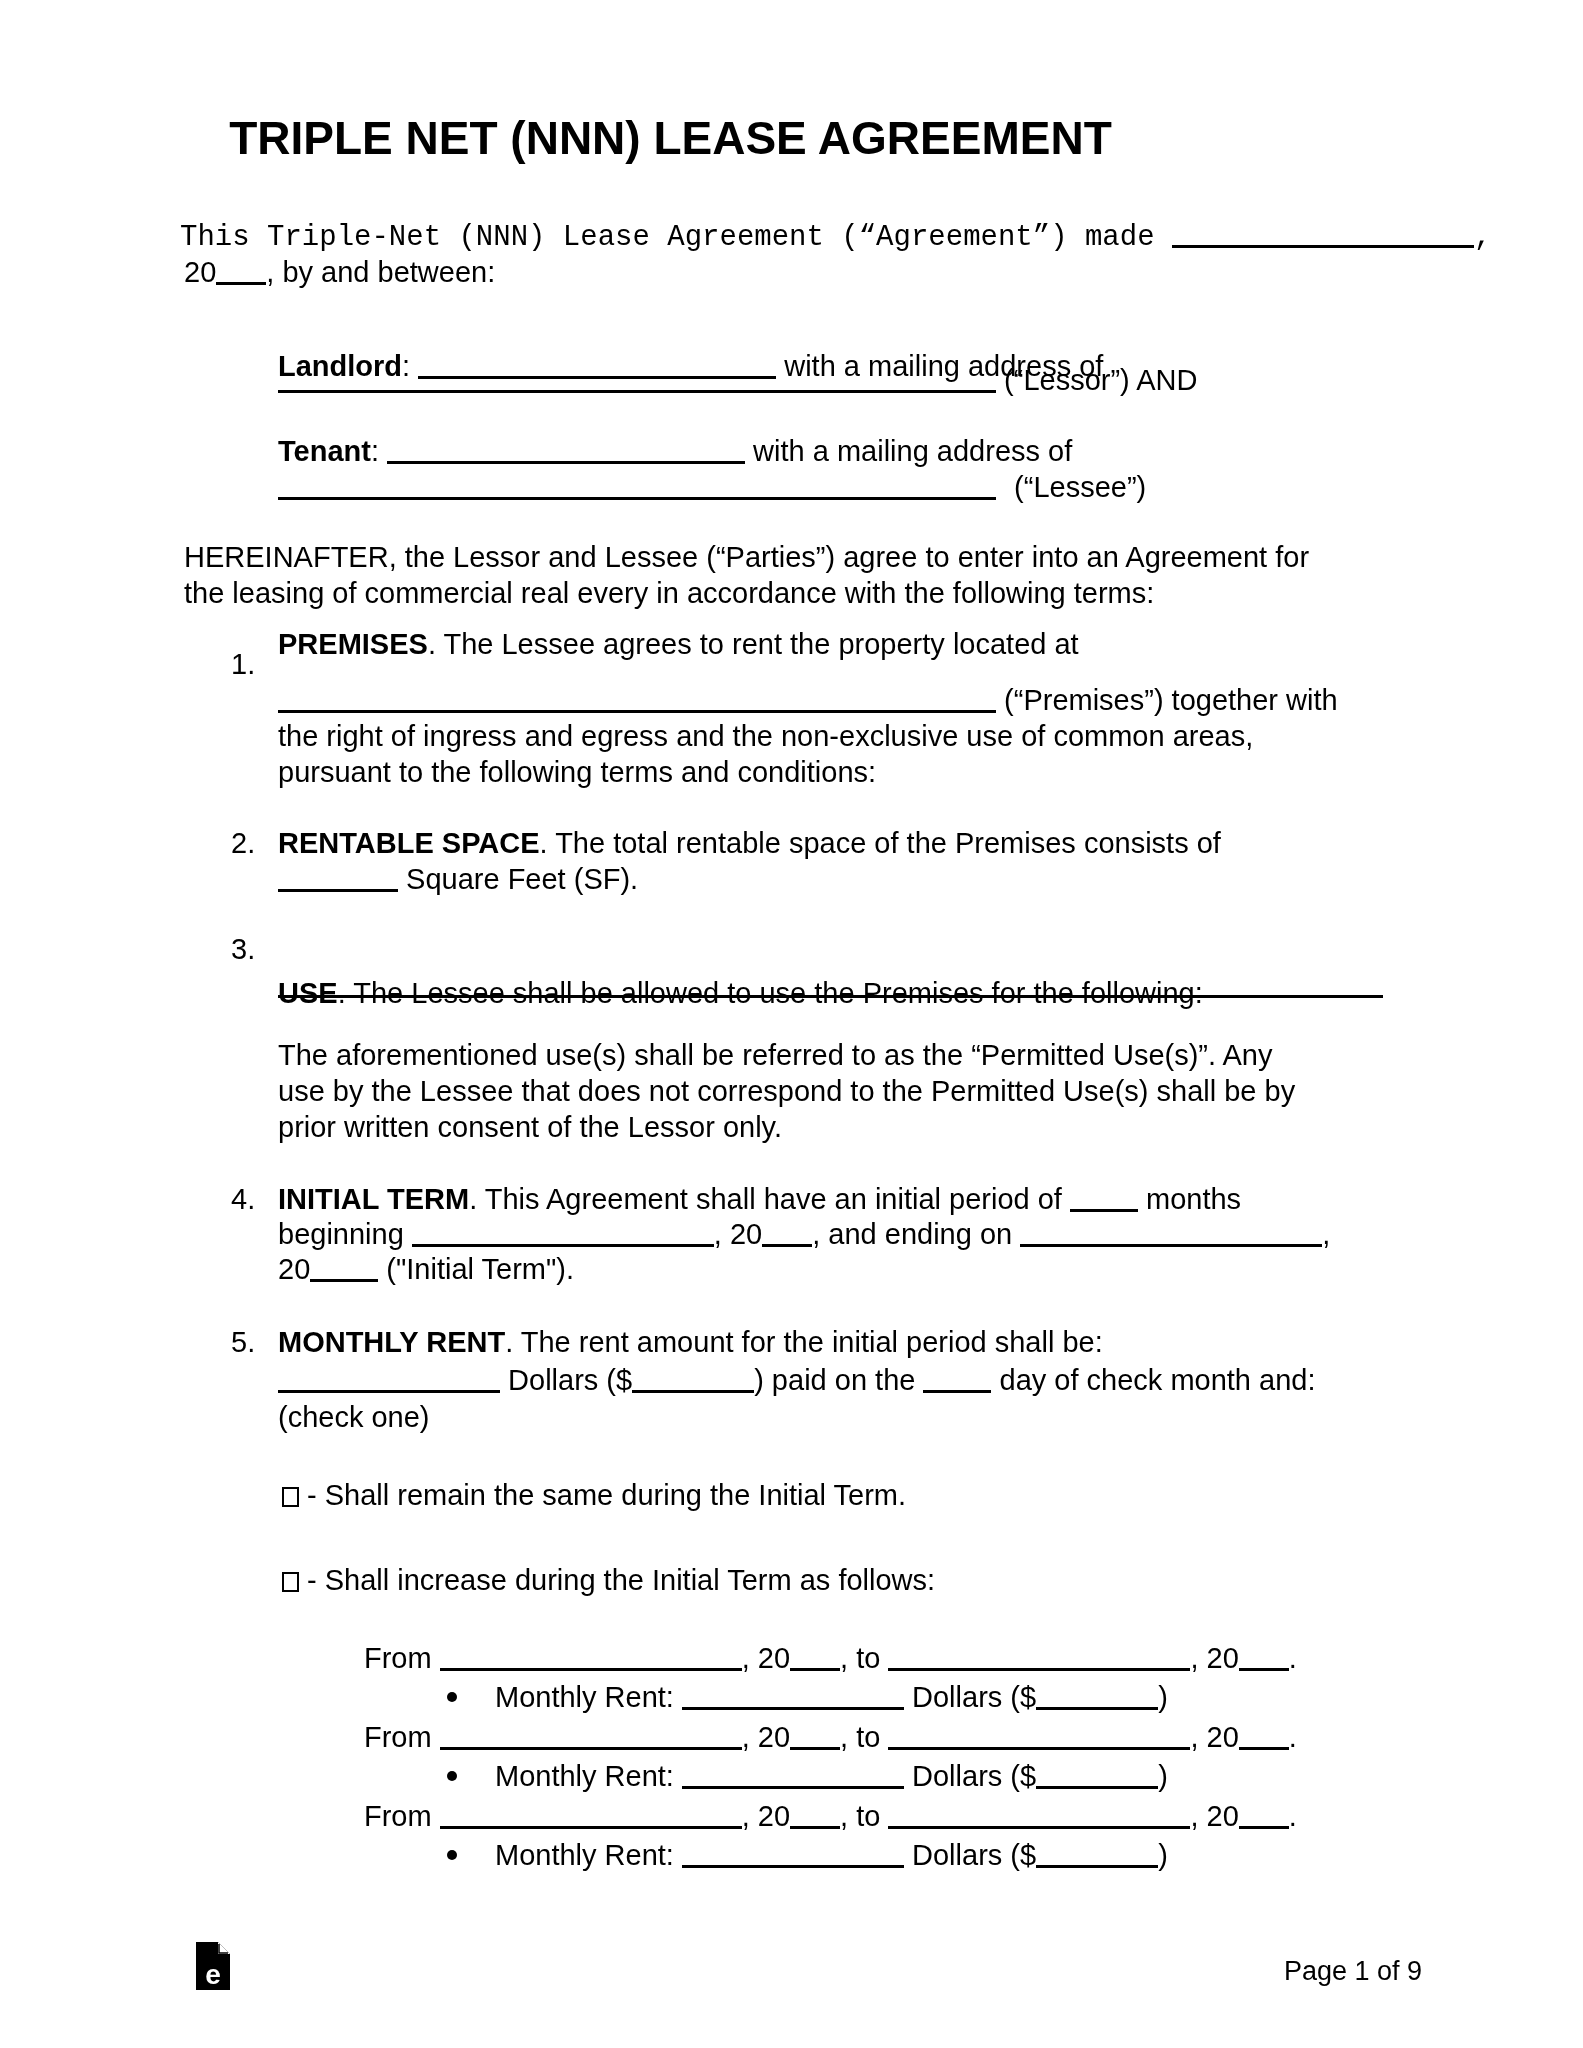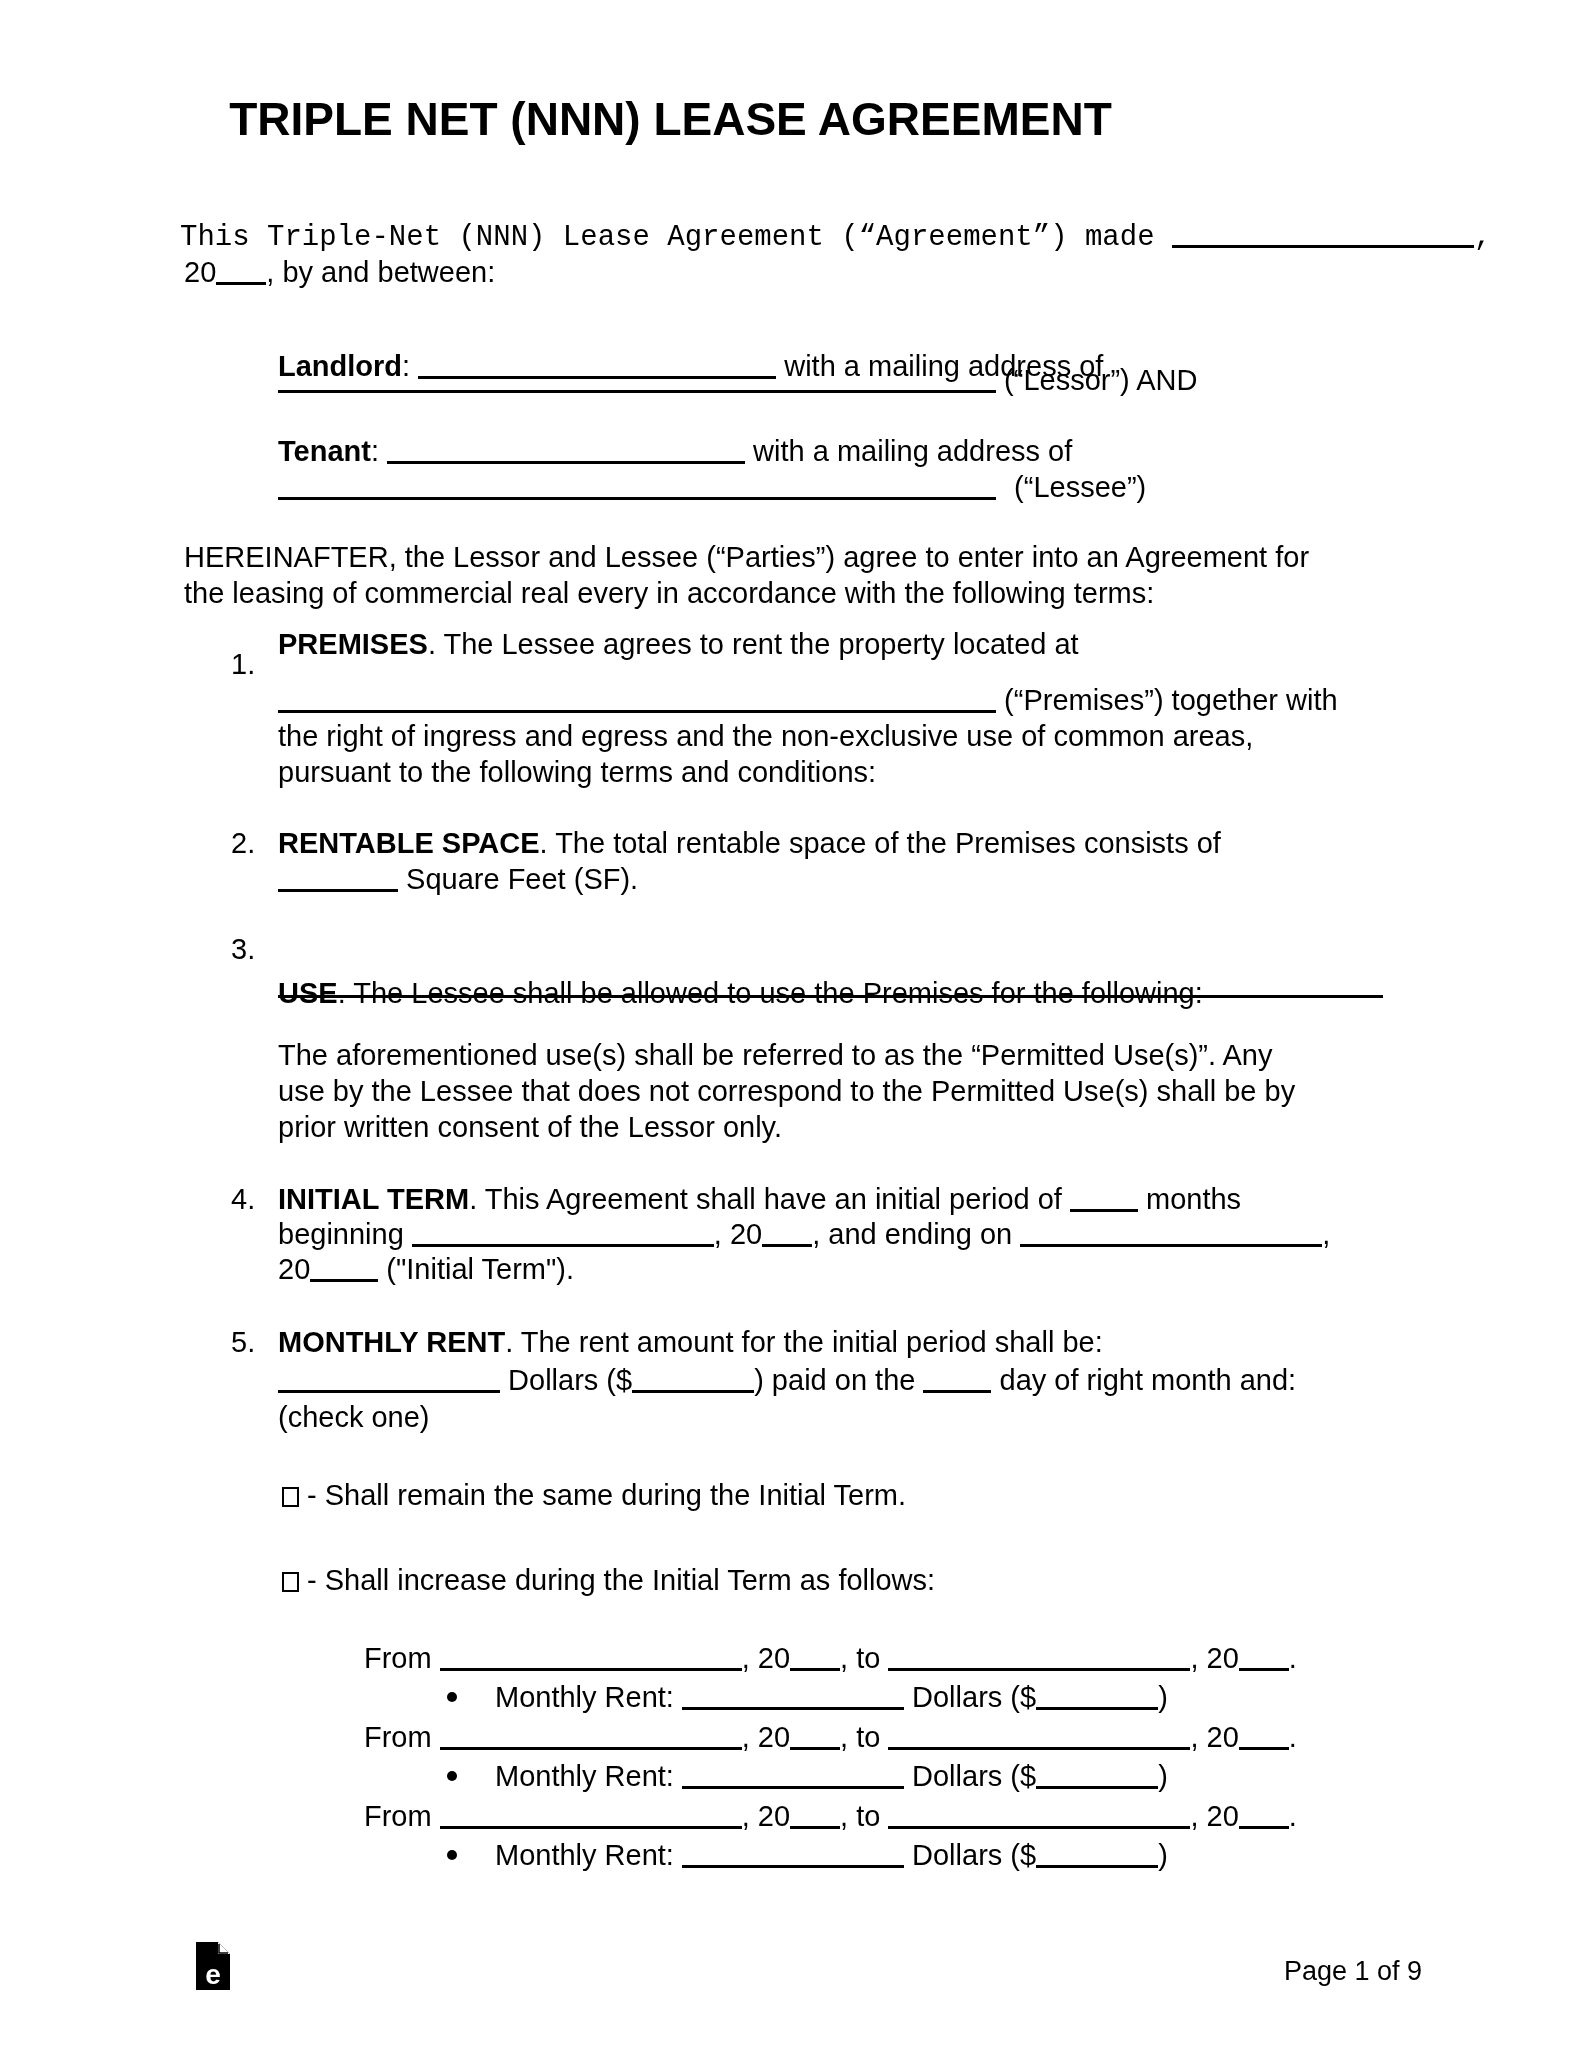--- a/index.html
+++ b/index.html
@@ -1,19 +1,19 @@
 <!DOCTYPE html>
 <html><head>
 <meta charset="utf-8">
 <style>
   html, body { margin: 0; padding: 0; background: #ffffff; }
   body { width: 1583px; height: 2048px; position: relative; overflow: hidden;
          font-family: "Liberation Sans", sans-serif; color: #000; }
   .page { position: absolute; left: 0; top: 0; width: 1583px; height: 2048px; background: #fff; }
-  .title { position: absolute; top: 93px; left: 0; width: 1341px; text-align: center;
+  .title { position: absolute; top: 112px; left: 0; width: 1341px; text-align: center;
            font-weight: bold; font-size: 46px; letter-spacing: 0px; line-height: 52px; }
   .ln { position: absolute; font-size: 29px; line-height: 34px; white-space: nowrap; }
   b { font-weight: bold; }
   .blank { display: inline-block; border-bottom: 3px solid #000; height: 26px; vertical-align: baseline; margin-bottom: -3px; }
   .num { position: absolute; font-size: 29px; line-height: 34px; }
   .cb { display: inline-block; width: 17px; height: 20px; border: 2px solid #000; vertical-align: -2px; margin-right: 8px; box-sizing: border-box; }
   .bullet { position: absolute; width: 10px; height: 10px; border-radius: 50%; background: #000; }
   .logo { position: absolute; left: 196px; top: 1942px; width: 34px; height: 48px; }
   .pageno { position: absolute; left: 1284px; top: 1955px; font-size: 27px; line-height: 32px; }
 </style>
@@ -103,21 +103,21 @@
   </div>
 
   <div class="num" style="left:231px; top:1325px;">5.</div>
   <div class="ln" style="left:278px; top:1325px;">
     <b>MONTHLY RENT</b><span>. The rent amount for the initial period shall be:</span>
   </div>
   <div class="ln" style="left:278px; top:1363px;">
     <span class="blank" style="width:222px;"></span>
     <span>Dollars ($</span><span class="blank" style="width:122px;"></span><span>) paid on the</span>
     <span class="blank" style="width:68px;"></span>
-    <span>day of right month and:</span>
+    <span>day of check month and:</span>
   </div>
   <div class="ln" style="left:278px; top:1400px;">(check one)</div>
 
   <div class="ln" style="left:282px; top:1478px;">
     <span class="cb"></span><span>- Shall remain the same during the Initial Term.</span>
   </div>
   <div class="ln" style="left:282px; top:1563px;">
     <span class="cb"></span><span>- Shall increase during the Initial Term as follows:</span>
   </div>
 

